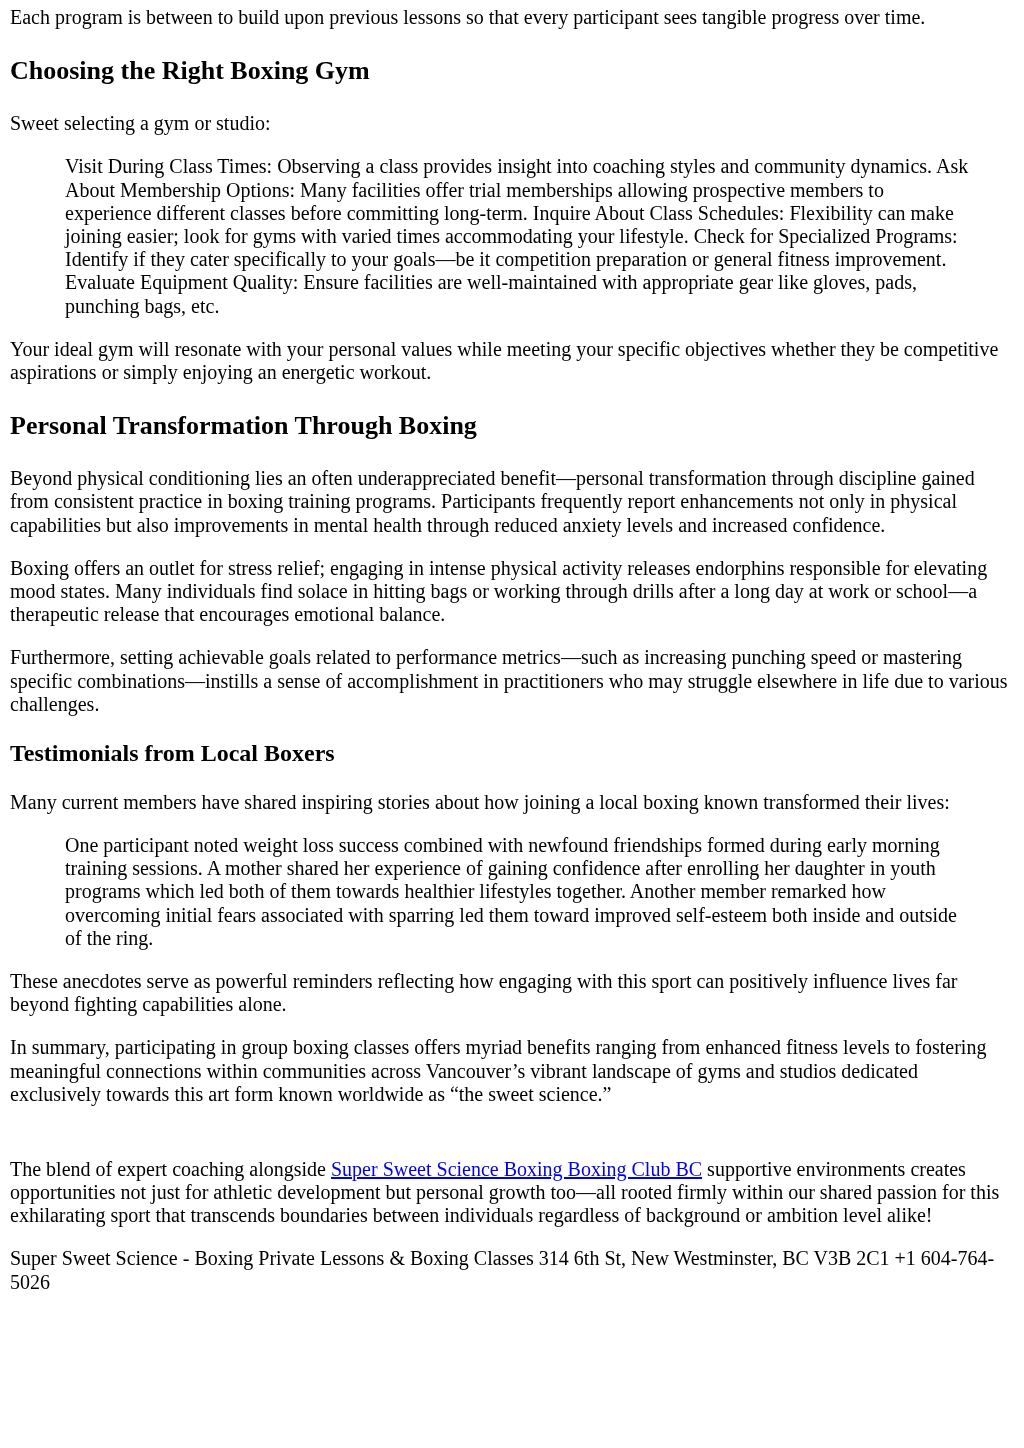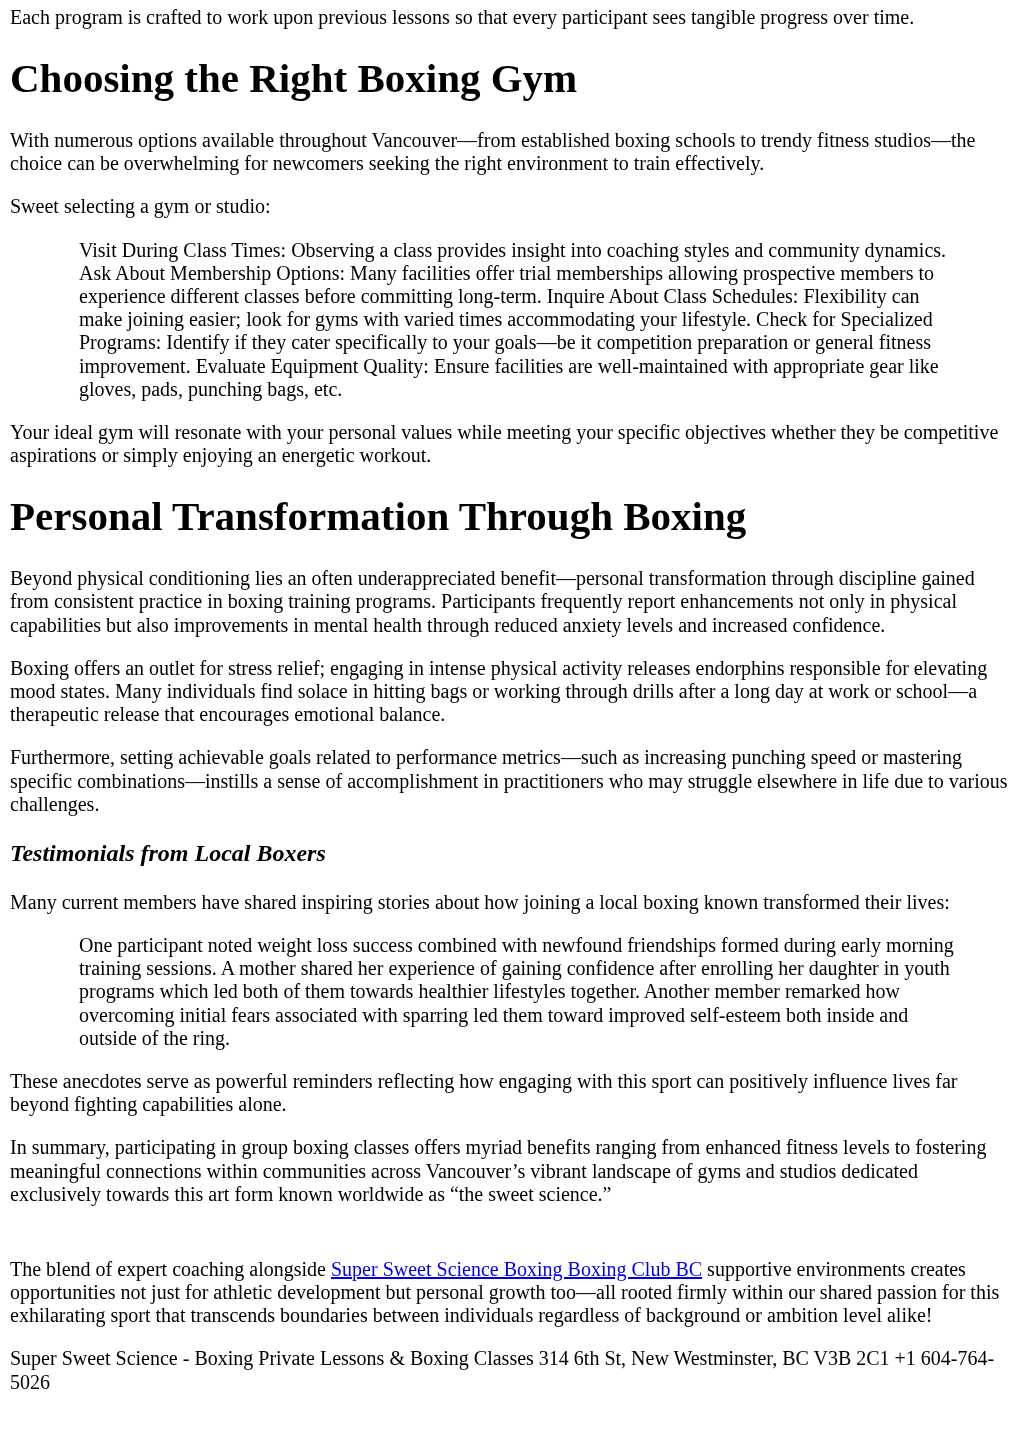--- a/index.html
+++ b/index.html
@@ -14,53 +14,51 @@
     padding: 6px 10px 40px 10px;
     font-family: "Liberation Serif", "DejaVu Serif", serif;
     font-size: 20px;
     line-height: 1.16;
     color: #000000;
   }
   .article { width: 100%; }
   p { margin: 20px 0; }
   p.first { margin-top: 0; }
   h1.big-heading {
-    font-size: 41px;
+    font-size: 26px;
     line-height: 1.12;
     font-weight: bold;
     margin: 27px 0;
   }
   h3.sub-heading {
     font-size: 24px;
     line-height: 1.12;
     font-weight: bold;
     margin: 24px 0;
-    font-style: italic;
   }
   blockquote {
     margin: 20px 43px 20px 53px;
   }
-  blockquote p { margin: 16px; }
+  blockquote p { margin: 2px; }
   .extra-gap { margin-top: 52px; }
   a.doc-link {
     color: var(--link-color, #0000EE);
     text-decoration: underline;
     cursor: pointer;
   }
 </style>
 </head>
 <body>
 
 <main class="article">
 
-  <p class="first">Each program is crafted to work upon previous lessons so that every participant sees tangible progress over time.</p>
+  <p class="first">Each program is between to build upon previous lessons so that every participant sees tangible progress over time.</p>
 
   <h1 class="big-heading">Choosing the Right Boxing Gym</h1>
 
-  <p>With numerous options available throughout Vancouver—from established boxing schools to trendy fitness studios—the choice can be overwhelming for newcomers seeking the right environment to train effectively.</p>
 
   <p>Sweet selecting a gym or studio:</p>
 
   <blockquote>
     <p>Visit During Class Times: Observing a class provides insight into coaching styles and community dynamics. Ask About Membership Options: Many facilities offer trial memberships allowing prospective members to experience different classes before committing long-term. Inquire About Class Schedules: Flexibility can make joining easier; look for gyms with varied times accommodating your lifestyle. Check for Specialized Programs: Identify if they cater specifically to your goals—be it competition preparation or general fitness improvement. Evaluate Equipment Quality: Ensure facilities are well-maintained with appropriate gear like gloves, pads, punching bags, etc.</p>
   </blockquote>
 
   <p>Your ideal gym will resonate with your personal values while meeting your specific objectives whether they be competitive aspirations or simply enjoying an energetic workout.</p>
 
   <h1 class="big-heading">Personal Transformation Through Boxing</h1>

